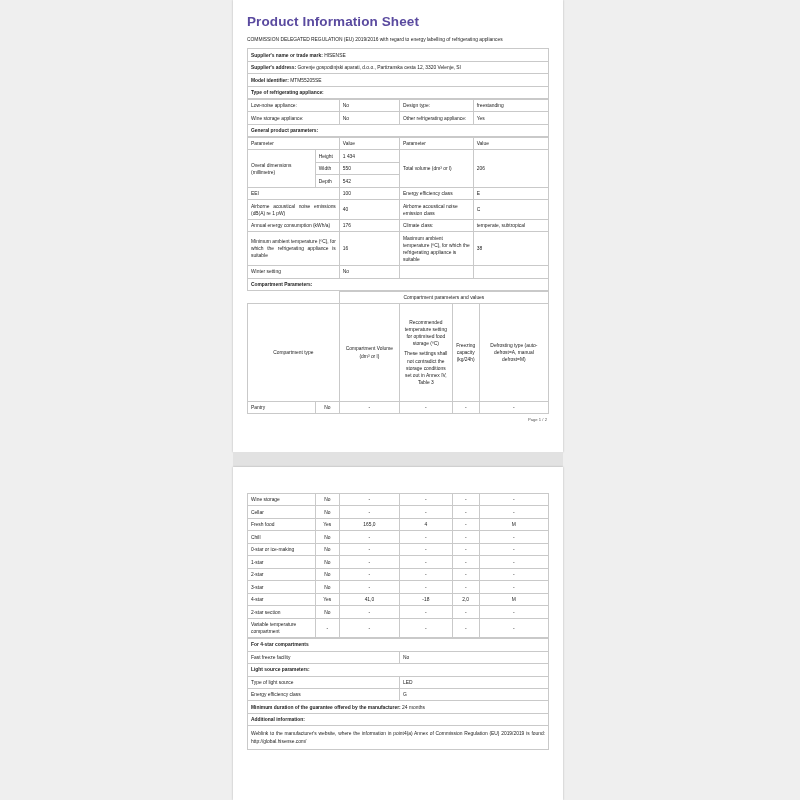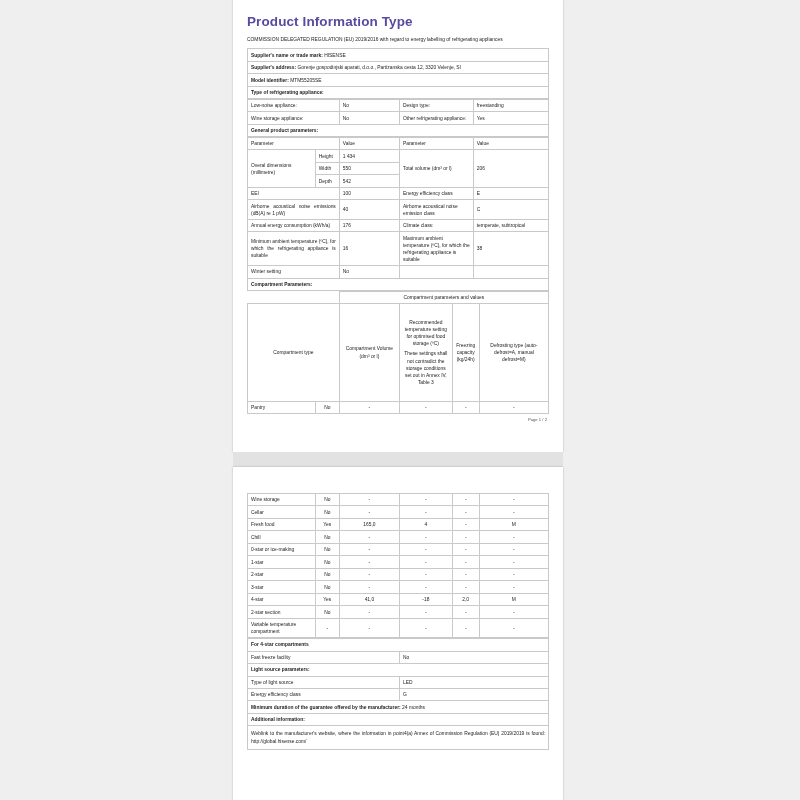--- a/index.html
+++ b/index.html
@@ -94,21 +94,21 @@
   }
 </style>
 </head>
 <body>
 
 <div id="viewer">
 
   <div class="page" id="page1">
     <div class="page-inner">
 
-      <div class="doc-title">Product Information Type</div>
+      <div class="doc-title">Product Information Sheet</div>
 
       <div class="intro">COMMISSION DELEGATED REGULATION (EU) 2019/2016 with regard to energy labelling of refrigerating appliances</div>
 
       <table class="t">
         <colgroup>
             <col style="width:100%">
           </colgroup>
         <tbody>
           <tr>
             <td>

